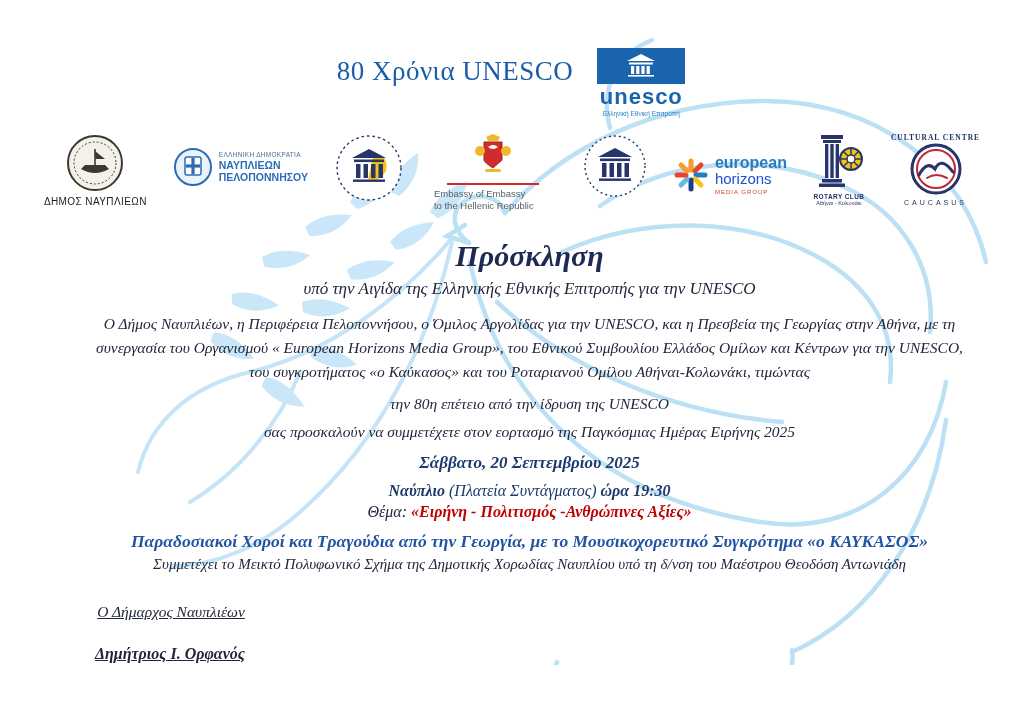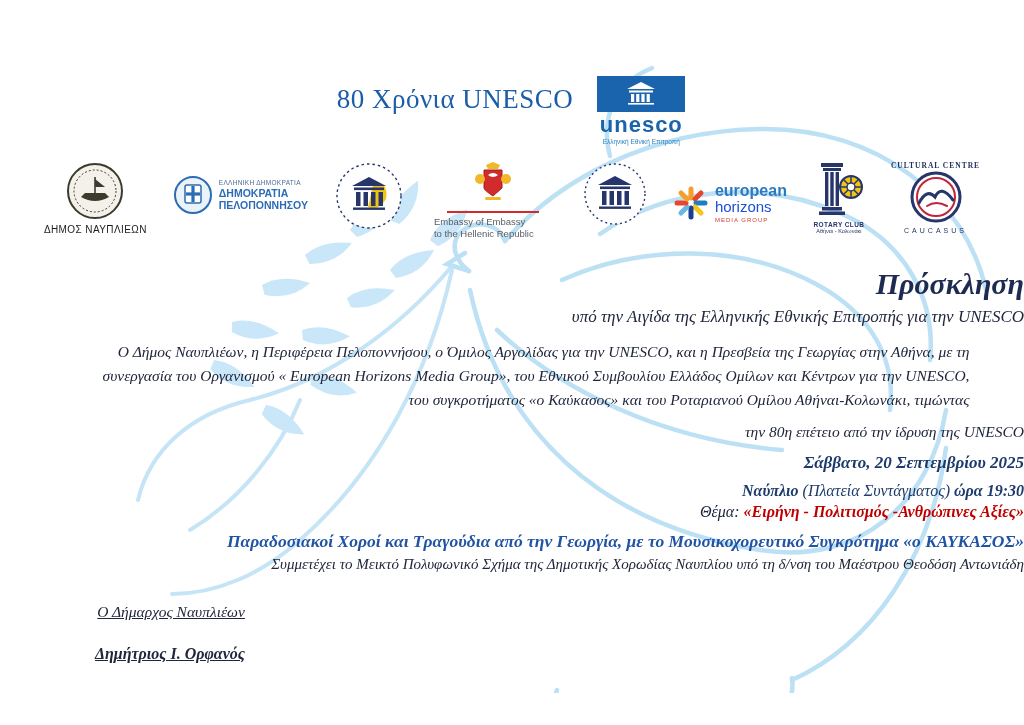--- a/index.html
+++ b/index.html
@@ -1,17 +1,17 @@
 <!DOCTYPE html>
 <html><head>
 <meta charset="utf-8">
 <style>
   html,body{margin:0;padding:0;background:#ffffff;}
   .page{position:relative;width:1024px;height:665px;background:#ffffff;overflow:hidden;
-        font-family:"Liberation Serif","DejaVu Serif",serif;color:#232735;margin-top:28px;}
+        font-family:"Liberation Serif","DejaVu Serif",serif;color:#232735;}
   .watermark{position:absolute;inset:0;z-index:0;pointer-events:none;}
   .content{position:relative;z-index:1;}
 
   
   .header{display:flex;justify-content:center;align-items:flex-start;padding-top:48px;}
   .main-title{font-size:27px;color:#1a5da9;margin-top:8px;letter-spacing:.5px;}
   .unesco-logo{margin-left:22px;display:flex;flex-direction:column;align-items:center;width:92px;}
   .unesco-box{width:88px;height:36px;background:#1a63ad;display:flex;align-items:center;justify-content:center;}
   .unesco-word{font-family:"Liberation Sans",sans-serif;font-weight:bold;font-size:22px;color:#1a63ad;line-height:1;margin-top:2px;letter-spacing:1px;}
   .unesco-sub{font-family:"Liberation Sans",sans-serif;font-size:6.5px;color:#2f7fc1;margin-top:2px;}
@@ -32,21 +32,21 @@
   .eh-text{display:flex;flex-direction:column;line-height:1;}
   .eh-l1{font-size:16px;font-weight:bold;color:#2a7abf;}
   .eh-l2{font-size:15px;color:#1d4ed8;}
   .eh-l3{font-size:6px;color:#d23b2f;letter-spacing:1px;margin-top:3px;}
   .rotary-cap1{font-size:6.5px;font-weight:bold;color:#27356b;margin-top:2px;letter-spacing:.4px;}
   .rotary-cap2{font-size:5.5px;color:#27356b;}
   .cc-top{font-size:7.5px;color:#1d2d5e;letter-spacing:1px;font-family:"Liberation Serif",serif;font-weight:bold;}
   .cc-bottom{font-size:7px;color:#1d2d5e;letter-spacing:3px;margin-top:1px;}
 
   
-  .c{text-align:right;padding-left:35px;}
+  .c{text-align:center;padding-left:35px;}
   .invitation-title{font-size:30px;font-weight:bold;font-style:italic;color:#1e2a52;margin-top:14px;}
   .aegis{font-size:17px;font-style:italic;margin-top:6px;color:#20263c;}
   .para{font-size:15.5px;font-style:italic;line-height:1.55;width:880px;margin:13px auto 0;color:#20263c;}
   .line{font-style:italic;color:#20263c;}
   .anniv{font-size:15.5px;margin-top:11px;}
   .invite{font-size:15.5px;margin-top:10px;}
   .date{font-size:17px;font-weight:bold;color:#1c3a6b;margin-top:12px;}
   .venue{font-size:16px;color:#1c3a6b;margin-top:9px;}
   .venue .bold{font-weight:bold;}
   .theme{font-size:16px;margin-top:3px;}
@@ -141,21 +141,21 @@
 
       <div class="logo-item pelo">
         <svg width="40" height="40" viewBox="0 0 40 40">
           <circle cx="20" cy="20" r="18" fill="#eaf2fa" stroke="#2b6cb5" stroke-width="2"></circle>
           <rect x="12" y="10" width="16" height="18" rx="2" fill="#ffffff" stroke="#2b6cb5" stroke-width="1.5"></rect>
           <rect x="18.4" y="11" width="3.2" height="16" fill="#2b6cb5"></rect>
           <rect x="13" y="17.4" width="14" height="3.2" fill="#2b6cb5"></rect>
         </svg>
         <div class="pelo-text">
           <span class="pelo-l1">ΕΛΛΗΝΙΚΗ ΔΗΜΟΚΡΑΤΙΑ</span>
-          <span class="pelo-l2">ΔΗΜΟΚΡΑΤΙΑ</span>
+          <span class="pelo-l2">ΝΑΥΠΛΙΕΩΝ</span>
           <span class="pelo-l2">ΠΕΛΟΠΟΝΝΗΣΟΥ</span>
         </div>
       </div>
 
       <div class="logo-item">
         <svg width="70" height="70" viewBox="0 0 70 70">
           <circle cx="35" cy="35" r="32" fill="#ffffff" stroke="#27356b" stroke-width="1.4" stroke-dasharray="2.5 3"></circle>
           <path d="M40 20 Q55 22 52 38 Q45 50 34 46 Z" fill="#f3c513"></path>
           <polygon points="35,16 18,25 52,25" fill="#27356b"></polygon>
           <rect x="20" y="26.5" width="30" height="2.6" fill="#27356b"></rect>
@@ -250,20 +250,21 @@
         </svg>
         <div class="cc-bottom">CAUCASUS</div>
       </div>
 
     </div>
 
     <div class="c invitation-title">Πρόσκληση</div>
     <div class="c aegis line">υπό την Αιγίδα της Ελληνικής Εθνικής Επιτροπής για την UNESCO</div>
     <div class="c para">Ο Δήμος Ναυπλιέων, η Περιφέρεια Πελοποννήσου, ο Όμιλος Αργολίδας για την UNESCO, και η Πρεσβεία της Γεωργίας στην Αθήνα, με τη συνεργασία του Οργανισμού « European Horizons Media Group», του Εθνικού Συμβουλίου Ελλάδος Ομίλων και Κέντρων για την UNESCO, του συγκροτήματος «ο Καύκασος» και του Ροταριανού Ομίλου Αθήναι-Κολωνάκι, τιμώντας</div>
     <div class="c line anniv">την 80η επέτειο από την ίδρυση της UNESCO</div>
+    <div class="c line invite">σας προσκαλούν να συμμετέχετε στον εορτασμό της Παγκόσμιας Ημέρας Ειρήνης 2025</div>
     <div class="c line date">Σάββατο, 20 Σεπτεμβρίου 2025</div>
     <div class="c line venue">
       <span class="bold">Ναύπλιο</span><span> (Πλατεία Συντάγματος) </span><span class="bold">ώρα 19:30</span>
     </div>
     <div class="c line theme">
       <span>Θέμα: </span><span class="red">«Ειρήνη - Πολιτισμός -Ανθρώπινες Αξίες»</span>
     </div>
     <div class="c line program">Παραδοσιακοί Χοροί και Τραγούδια από την Γεωργία, με το Μουσικοχορευτικό Συγκρότημα «ο ΚΑΥΚΑΣΟΣ»</div>
     <div class="c line choir">Συμμετέχει το Μεικτό Πολυφωνικό Σχήμα της Δημοτικής Χορωδίας Ναυπλίου υπό τη δ/νση του Μαέστρου Θεοδόση Αντωνιάδη</div>
 

